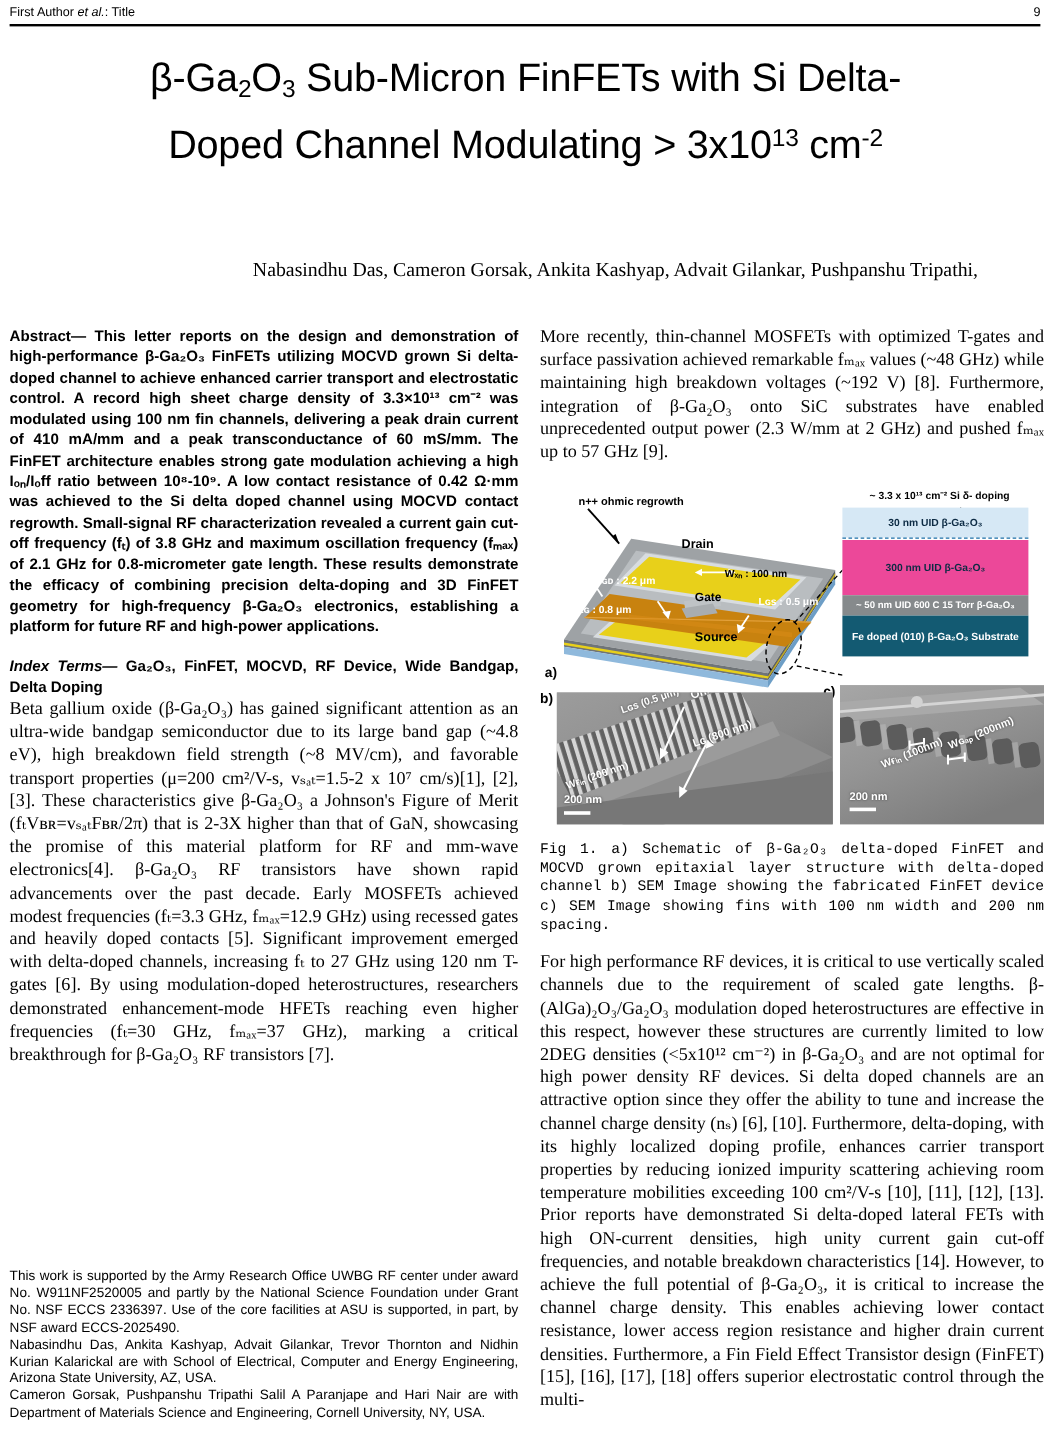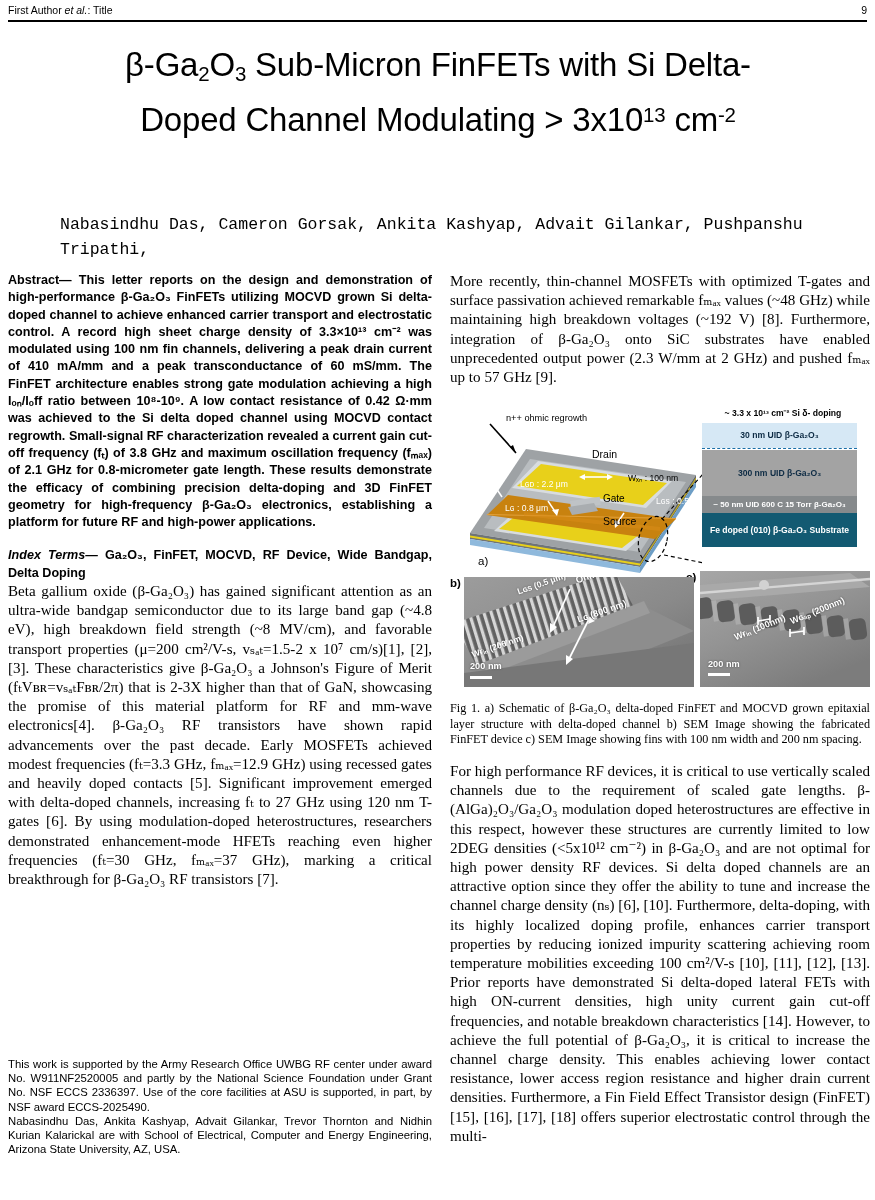--- a/index.html
+++ b/index.html
@@ -55,22 +55,22 @@
     font-weight: 400;
     font-size: 33px;
     line-height: 41px;
     letter-spacing: -0.2px;
   }
   .authors {
     position: absolute;
     top: 212px;
     left: 60px;
     width: 755px;
-    text-align: left;
-    font-family: Liberation Mono, monospace;
+    text-align: right;
+    font-family: Liberation Serif, serif;
     font-size: 16.5px;
     line-height: 25px;
   }
   sub { font-size: 0.62em; vertical-align: -0.25em; }
   sup { font-size: 0.62em; vertical-align: 0.46em; }
 
   
   .col-left {
     position: absolute;
     top: 272px;
@@ -140,60 +140,59 @@
 
   
   .figure {
     position: relative;
     margin-top: 14px;
     width: 420px;
     height: 288px;
   }
   .fig-caption {
     margin-top: 12px;
-    font-family: Liberation Serif, serif;
+    font-family: Liberation Mono, monospace;
     font-size: 12.2px;
     line-height: 15.6px;
     text-align: justify;
   }
 
   
   .panel-a {
     position: absolute;
     left: 14px; top: 14px;
     width: 238px; height: 160px;
   }
   .schematic-svg { position: absolute; left: 0; top: 0; }
   .lbl {
     position: absolute;
     font-family: "Liberation Sans", sans-serif;
-    font-weight: normal;
+    font-weight: bold;
     white-space: nowrap;
-    margin-left: 24px;
   }
   .lbl-n { font-size: 9.2px; color: #000; left: 18px; top: -2px; }
   .lbl-drain { font-size: 10.5px; color: #000; left: 104px; top: 33px; }
-  .lbl-source { font-size: 10.5px; color: #000; left: 115px; top: 100px; }
+  .lbl-source { font-size: 10.5px; color: #000; left: 115px; top: 110px; }
   .lbl-gate  { font-size: 10px; color: #000; left: 115px; top: 78px; }
   .lbl-wfin  { font-size: 8.6px; color: #000; left: 140px; top: 57px; }
   .lbl-lgd   { font-size: 8.6px; color: #fff; left: 32px; top: 64px; }
   .lbl-lg    { font-size: 8.6px; color: #fff; left: 17px; top: 88px; }
   .lbl-lgs   { font-size: 8.6px; color: #fff; left: 168px; top: 81px; }
   .lbl-a     { font-size: 11.5px; color: #000; left: -10px; top: 140px; }
 
   
   .panel-stack {
     position: absolute;
     left: 252px; top: 22px;
     width: 155px; height: 128px;
   }
   .stk { position: absolute; left: 0; width: 155px; text-align: center;
          font-family: "Liberation Sans", sans-serif; font-weight: bold; }
   .stk-1 { top: 0;   height: 25px; background: #d6e8f5; color: #0d2b44; font-size: 8.6px; line-height: 25px; }
-  .stk-2 { top: 27px; height: 46px; background: #a3a3a3; color: #0d2b44; font-size: 8.6px; line-height: 46px; }
+  .stk-2 { top: 27px; height: 46px; background: #ec4899; color: #0d2b44; font-size: 8.6px; line-height: 46px; }
   .stk-3 { top: 73px; height: 17px; background: #868a8c; color: #ffffff; font-size: 8px; line-height: 17px; }
   .stk-4 { top: 90px; height: 34px; background: #135a72; color: #ffffff; font-size: 8.6px; line-height: 34px; }
   .dashline {
     position: absolute; left: 0; top: 25px; width: 155px; height: 0;
     border-top: 1.6px dashed #1a6fa8;
   }
   .doping-lbl {
     position: absolute;
     left: 248px; top: 6px;
     width: 170px;
@@ -277,20 +276,21 @@
       <span class="lead">Index Terms—</span><span> Ga₂O₃, FinFET, MOCVD, RF Device, Wide Bandgap, Delta Doping</span>
     </div>
 
 
     <p class="body">Beta gallium oxide (β-Ga₂O₃) has gained significant attention as an ultra-wide bandgap semiconductor due to its large band gap (~4.8 eV), high breakdown field strength (~8 MV/cm), and favorable transport properties (μ=200 cm²/V-s, vₛₐₜ=1.5-2 x 10⁷ cm/s)[1], [2], [3]. These characteristics give β-Ga₂O₃ a Johnson's Figure of Merit (fₜVʙʀ=vₛₐₜFʙʀ/2π) that is 2-3X higher than that of GaN, showcasing the promise of this material platform for RF and mm-wave electronics[4]. β-Ga₂O₃ RF transistors have shown rapid advancements over the past decade. Early MOSFETs achieved modest frequencies (fₜ=3.3 GHz, fₘₐₓ=12.9 GHz) using recessed gates and heavily doped contacts [5]. Significant improvement emerged with delta-doped channels, increasing fₜ to 27 GHz using 120 nm T-gates [6]. By using modulation-doped heterostructures, researchers demonstrated enhancement-mode HFETs reaching even higher frequencies (fₜ=30 GHz, fₘₐₓ=37 GHz), marking a critical breakthrough for β-Ga₂O₃ RF transistors [7].</p>
   </div>
 
   <div class="footnote">
     <p>This work is supported by the Army Research Office UWBG RF center under award No. W911NF2520005 and partly by the National Science Foundation under Grant No. NSF ECCS 2336397. Use of the core facilities at ASU is supported, in part, by NSF award ECCS-2025490.</p>
     <p>Nabasindhu Das, Ankita Kashyap, Advait Gilankar, Trevor Thornton and Nidhin Kurian Kalarickal are with School of Electrical, Computer and Energy Engineering, Arizona State University, AZ, USA.</p>
+    <p>Cameron Gorsak, Pushpanshu Tripathi Salil A Paranjape and Hari Nair are with Department of Materials Science and Engineering, Cornell University, NY, USA.</p>
   </div>
 
   <div class="col-right">
 
     <p class="body">More recently, thin-channel MOSFETs with optimized T-gates and surface passivation achieved remarkable fₘₐₓ values (~48 GHz) while maintaining high breakdown voltages (~192 V) [8]. Furthermore, integration of β-Ga₂O₃ onto SiC substrates have   enabled unprecedented output power (2.3 W/mm at 2 GHz) and pushed fₘₐₓ up to 57 GHz [9].</p>
 
     <div class="figure">
 
       <div class="panel-a">
         <svg class="schematic-svg" width="238" height="160" viewBox="0 0 238 160">

